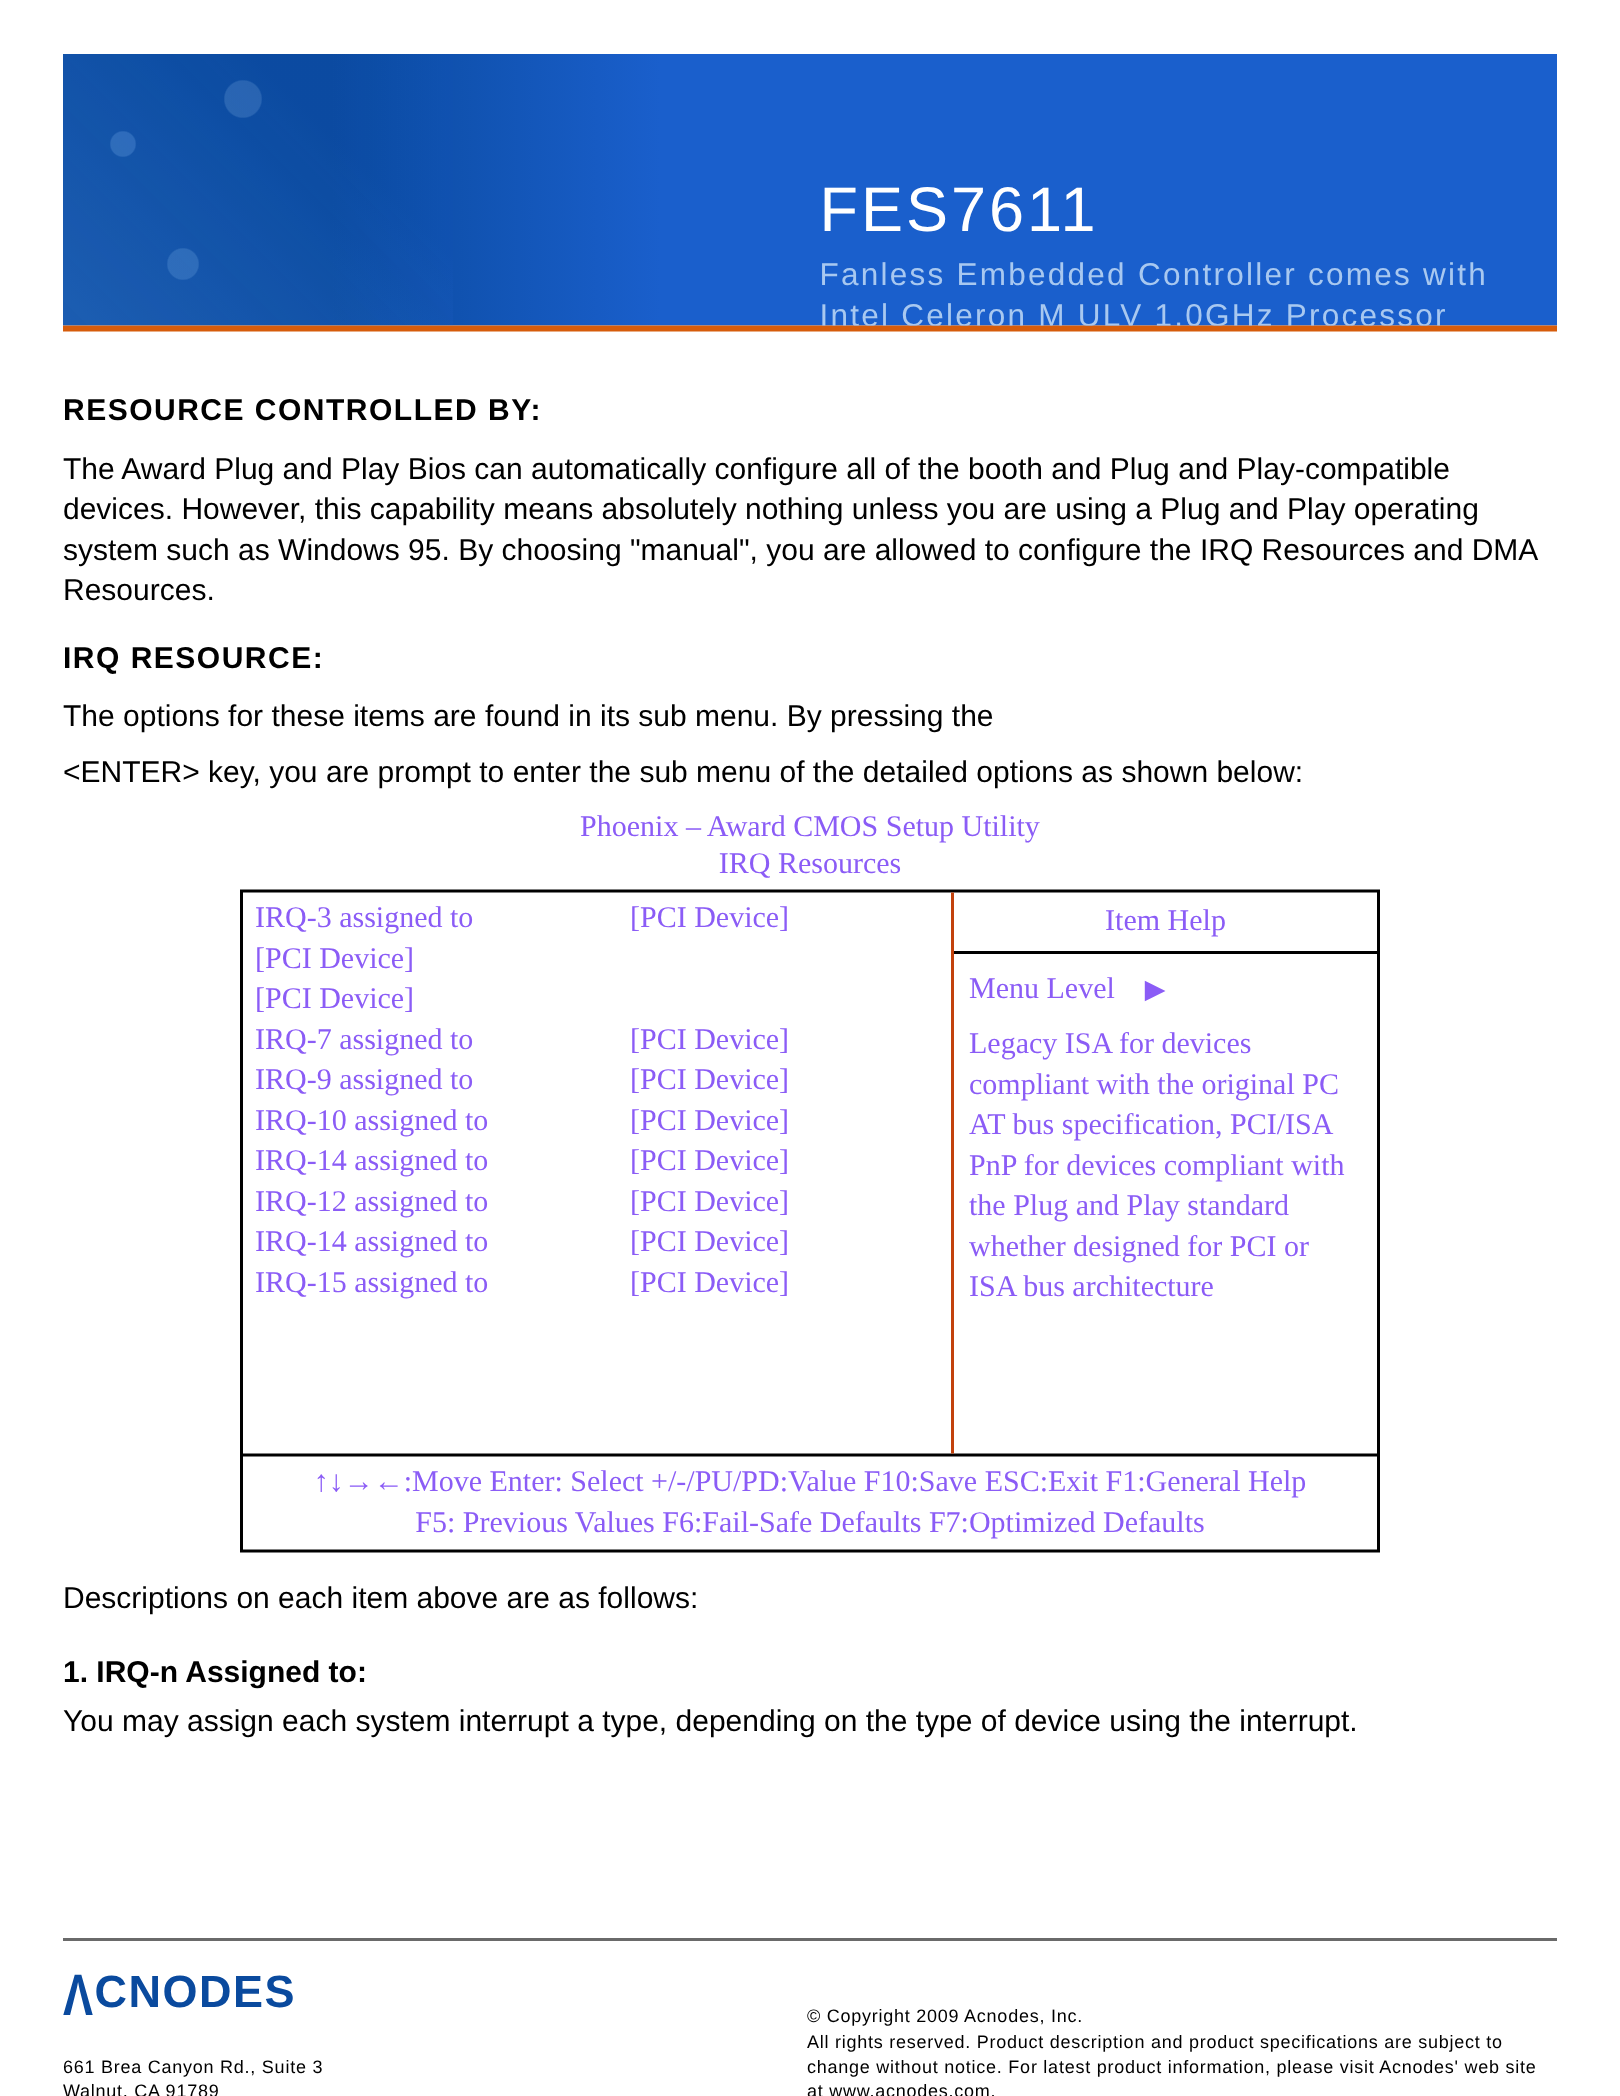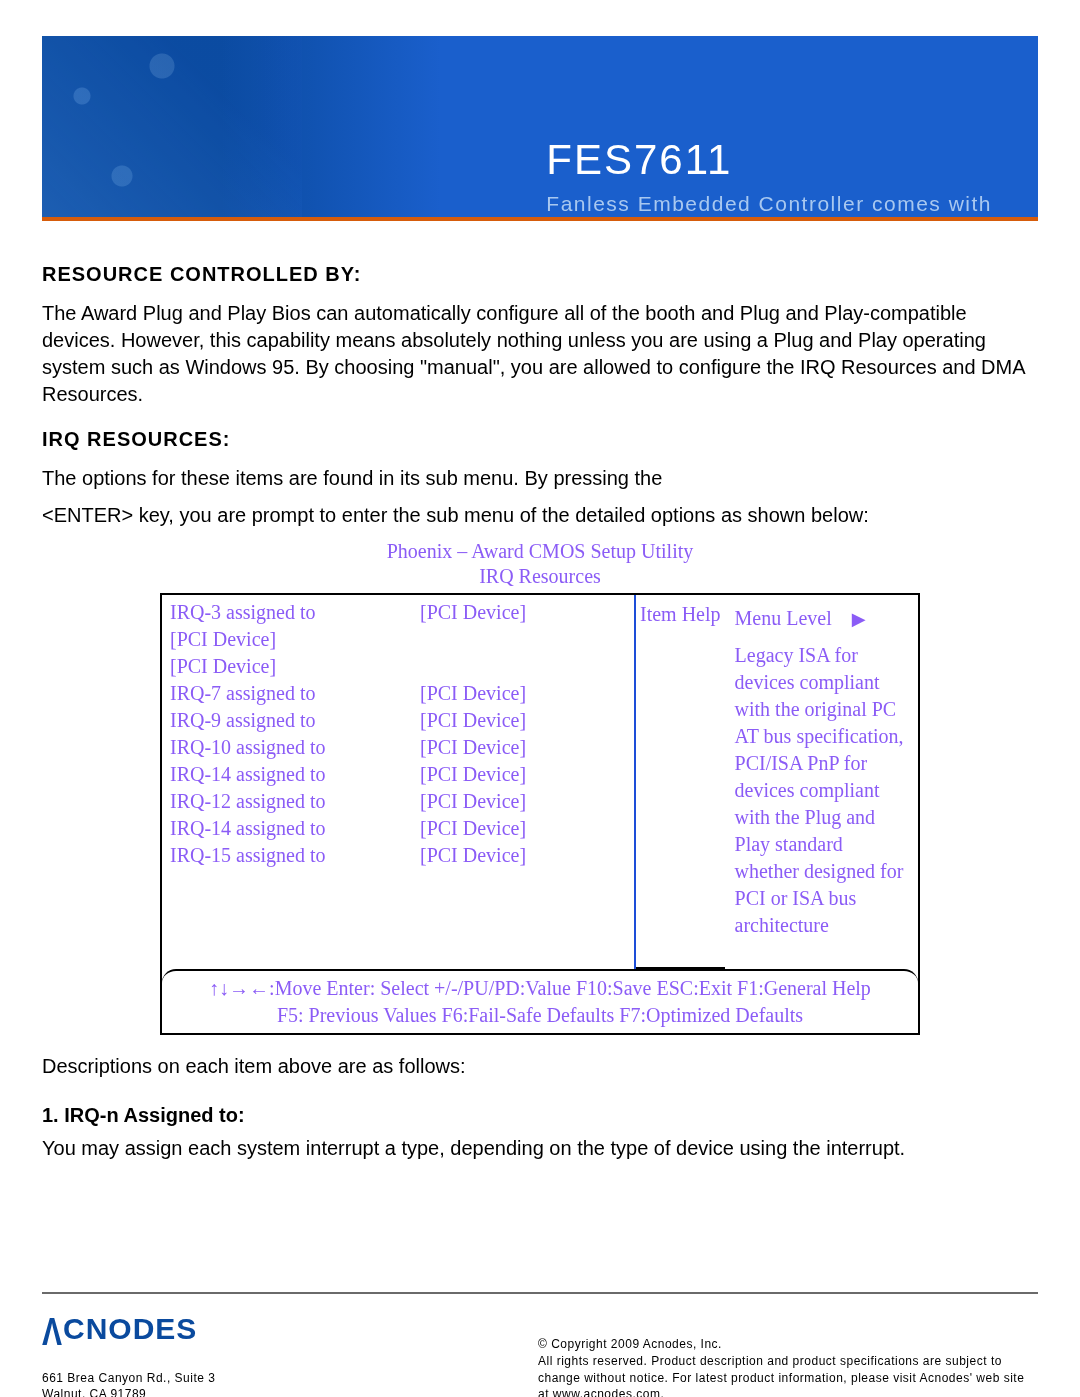--- a/index.html
+++ b/index.html
@@ -13,21 +13,21 @@
   .banner {
     position: relative;
     height: 185px;
     border-bottom: 4px solid #d65c0b;
     background: linear-gradient(to right, #0a4a9e 0%, #0a4a9e 18%, #1a5fcc 40%, #1a5fcc 100%);
     overflow: hidden;
   }
   .banner-text {
     position: absolute;
     right: 46px;
-    top: 100px;
+    top: 80px;
     color: #fff;
     text-align: left;
   }
   .product-code {
     font-size: 42px;
     letter-spacing: 2px;
     color: #fff;
     font-weight: normal;
   }
   .product-desc {
@@ -79,23 +79,23 @@
   .bios-cell-left {
     width: 250px;
     padding: 2px 8px;
   }
   .bios-cell-mid {
     width: 222px;
     padding: 2px 8px;
   }
   .bios-cell-right-wrap {
     width: 286px;
-    border-left: 2px solid #1d4ed8;
+    border-left: 2px solid #c2410c;
     display: flex;
-    flex-direction: row;
+    flex-direction: column;
   }
   .help-title {
     text-align: center;
     padding: 8px 4px;
     border-bottom: 2px solid #000;
   }
   .help-body {
     padding: 10px 10px 6px 10px;
     line-height: 1.35;
     flex: 1;
@@ -103,21 +103,20 @@
   .menu-level { margin-bottom: 10px; }
   .menu-level .arrow { font-size: 18px; }
   .bios-main { display: flex; }
   .bios-list { width: 472px; padding: 4px 0 100px 0; }
   .bios-line { display: flex; }
   .bios-footer {
     border-top: 2px solid #000;
     text-align: center;
     padding: 4px 6px;
     line-height: 1.35;
-    border-radius: 14px;
   }
   .footer {
     margin-top: 130px;
     border-top: 2px solid #6a6a6a;
     padding-top: 18px;
     display: flex;
     justify-content: space-between;
     gap: 40px;
   }
   .footer-left { color: #000; }
@@ -158,21 +157,21 @@
       <span>Intel Celeron M ULV 1.0GHz Processor</span>
     </div>
   </div>
 </div>
 
 <div class="content">
 
   <div class="section-head">RESOURCE CONTROLLED BY:</div>
   <p class="para">The Award Plug and Play Bios can automatically configure all of the booth and Plug and Play-compatible devices.   However, this capability means absolutely nothing unless you are using a Plug and Play operating system such as Windows 95. By choosing "manual", you are allowed to configure the IRQ Resources and DMA Resources.</p>
 
-  <div class="section-head">IRQ RESOURCES:</div>
+  <div class="section-head">IRQ RESOURCE:</div>
   <p class="para">The options for these items are found in its sub menu. By pressing the</p>
   <p class="para">&lt;ENTER&gt; key, you are prompt to enter the sub menu of the detailed options as shown below:</p>
 
   <div class="bios-block">
     <div class="bios-title">
       <span>Phoenix – Award CMOS Setup Utility</span><br>
       <span>IRQ Resources</span>
     </div>
     <div class="bios-table">
       <div class="bios-main">

